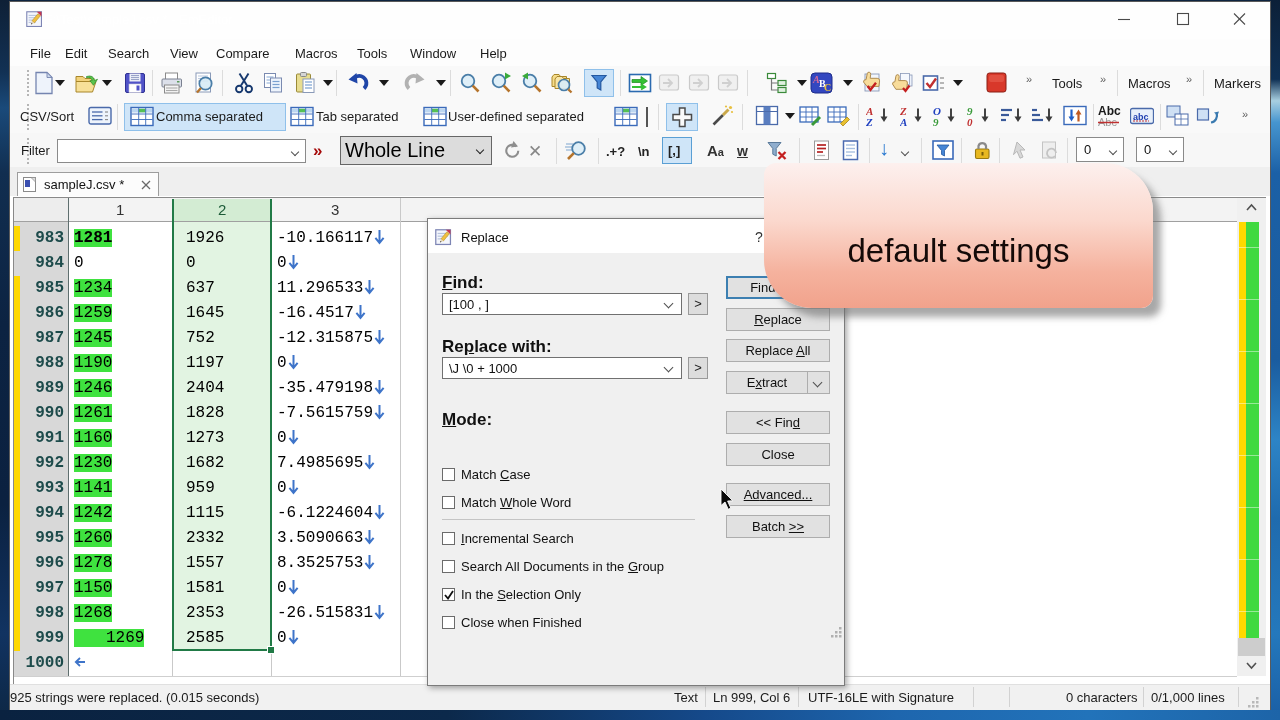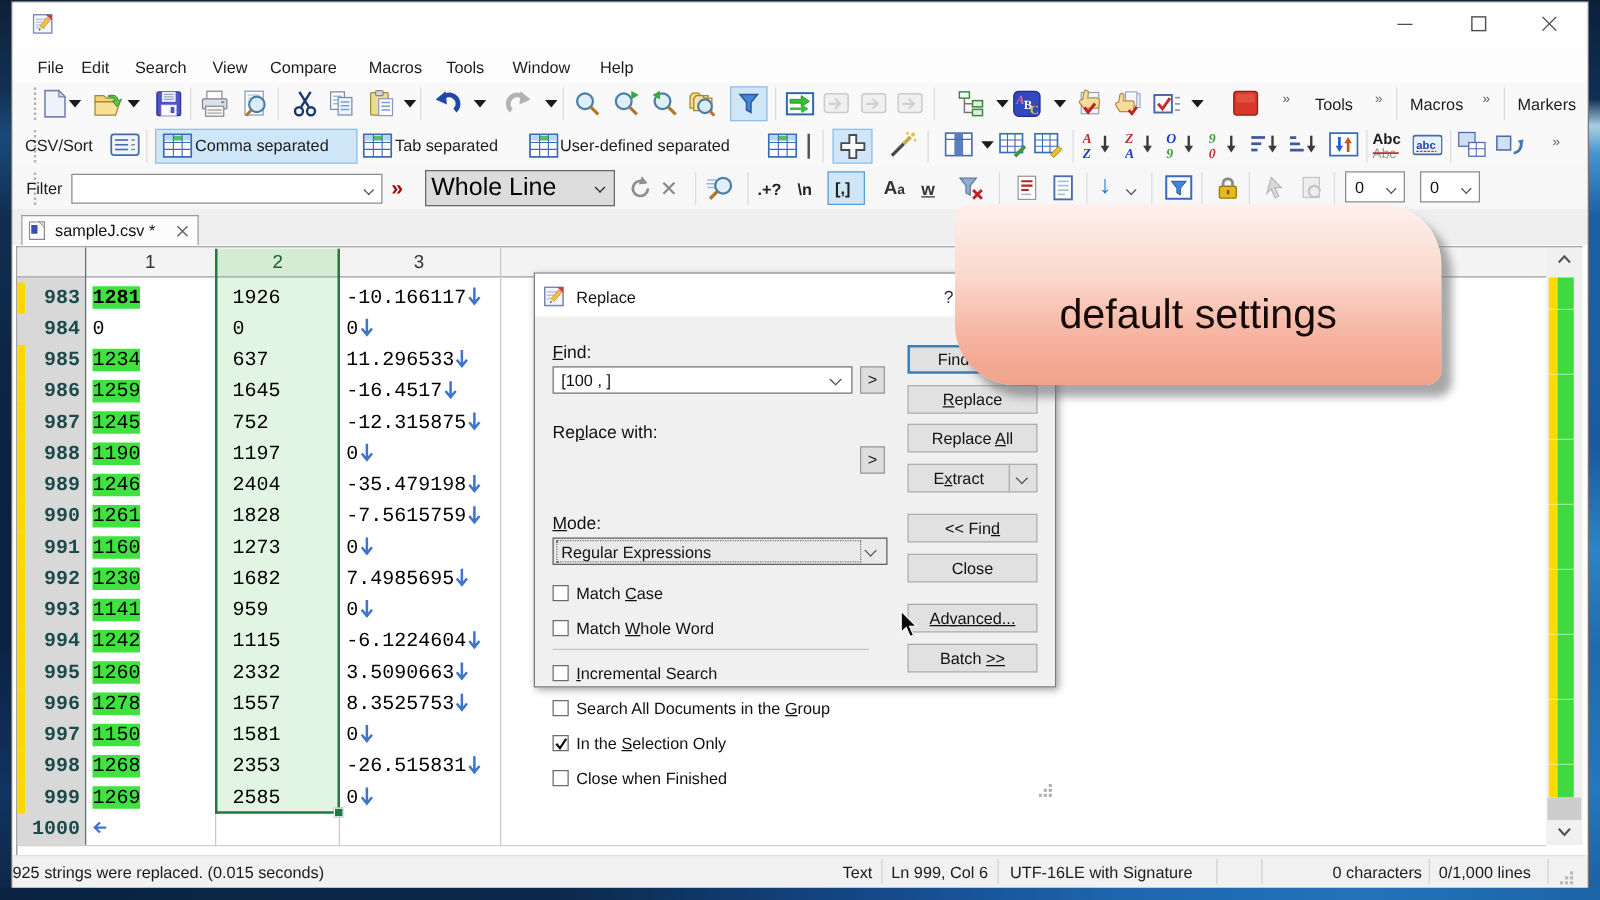--- a/index.html
+++ b/index.html
@@ -62,25 +62,25 @@
 
 #sbar{left:1237px;top:198px;width:29px;height:478px;background:#f0f0f0;}
 #sbY{left:1239px;top:222px;width:7px;height:416px;background:#ffd900;}
 #sbG{left:1246px;top:222px;width:13px;height:416px;background:#40d940;}
 #sbT{left:1238px;top:638px;width:27px;height:18px;background:#cdcdcd;}
 
 #sbar2{left:10px;top:684px;width:1260px;height:26px;background:#f1f1f1;border-top:1px solid #e0e0e0;}
 .st{position:absolute;top:690px;font-size:13px;color:#1b1b1b;}
 .ssep{position:absolute;top:687px;width:1px;height:20px;background:#d2d2d2;}
 
-#dlg{left:427px;top:218px;width:418px;height:332px;background:#f0f0f0;border:1px solid #7b7b7b;box-shadow:2px 2px 6px rgba(0,0,0,0.35);}
+#dlg{left:427px;top:218px;width:418px;height:468px;background:#f0f0f0;border:1px solid #7b7b7b;box-shadow:2px 2px 6px rgba(0,0,0,0.35);}
 #dlgtitle{position:absolute;left:0;top:0;width:100%;height:34px;background:#fff;}
 #dlgtxt{position:absolute;left:33px;top:11px;font-size:13px;color:#111;}
 #dlghelp{position:absolute;left:327px;top:10px;font-size:14px;color:#333;}
-.dlbl{position:absolute;font-size:14px;color:#111;}
+.dlbl{position:absolute;font-size:17px;color:#111;font-weight:bold;}
 .dcombo{position:absolute;height:22px;background:#fff;border:1px solid #707070;font-size:13px;color:#111;padding:3px 0 0 6px;}
 .dcar{position:absolute;width:7px;height:7px;border-right:1.8px solid #4f4f4f;border-bottom:1.8px solid #4f4f4f;transform:rotate(45deg);}
 .gtbtn{position:absolute;width:20px;height:22px;background:#ddd;border:1px solid #999;font-size:13px;color:#222;text-align:center;padding-top:2px;}
 .cb{position:absolute;width:13px;height:13px;background:#fff;border:1px solid #6b6b6b;}
 .cblbl{position:absolute;font-size:13px;color:#111;}
 .dbtn{position:absolute;width:104px;height:23px;background:#e1e1e1;border:1px solid #adadad;font-size:13px;color:#111;text-align:center;padding-top:3px;}
 u{text-decoration:underline;}
 
 #callout{left:764px;top:163px;width:389px;height:145px;border-radius:12px 48px 12px 48px;background:linear-gradient(180deg,#fdf0ee 0%,#fbd8cd 40%,#f5b29e 75%,#f1a28c 100%);box-shadow:8px 9px 7px rgba(110,110,110,0.6);z-index:60;}
 #callout div{position:absolute;width:100%;text-align:center;font-size:33px;color:#140a08;}
@@ -708,21 +708,21 @@
     </svg></div>
 <div class="ym" style="top:601px"></div>
 <div class="rn" style="top:604px">998</div>
 <div class="cv" style="left:74px;top:604px;background:#3fe23f;">1268</div>
 <div class="cv" style="left:186px;top:604px;">2353</div>
 <div class="cv" style="left:277px;top:604px;">-26.515831<svg width="11" height="16" viewBox="0 0 11 16" style="vertical-align:-3px;margin-left:1px">
       <path d="M5.5 1 V13 M1.4 8.8 L5.5 13.8 L9.6 8.8" fill="none" stroke="#3e74c9" stroke-width="2"></path>
     </svg></div>
 <div class="ym" style="top:626px"></div>
 <div class="rn" style="top:629px">999</div>
-<div class="cv" style="left:74px;top:629px;background:#3fe23f;">1269</div>
+<div class="cv" style="left:74px;top:629px;background:#3fe23f;padding-left:32px;">1269</div>
 <div class="cv" style="left:186px;top:629px;">2585</div>
 <div class="cv" style="left:277px;top:629px;">0<svg width="11" height="16" viewBox="0 0 11 16" style="vertical-align:-3px;margin-left:1px">
       <path d="M5.5 1 V13 M1.4 8.8 L5.5 13.8 L9.6 8.8" fill="none" stroke="#3e74c9" stroke-width="2"></path>
     </svg></div>
 <div class="rn" style="top:654px">1000</div>
 <div class="cv" style="left:74px;top:654px;"><svg width="12" height="15" viewBox="0 0 12 15" style="vertical-align:-2px">
       <path d="M11 8 H2.5 M6 4 L1.8 8 L6 12" fill="none" stroke="#3e74c9" stroke-width="1.8"></path>
     </svg></div>
 <div id="c2bL" class="abs"></div>
 <div id="c2bR" class="abs"></div>
@@ -783,23 +783,23 @@
         <path d="M9.6 14.5 L13.8 14.5 L11.7 19 Z" fill="#e8d8b8"></path>
         <path d="M10.9 16.8 L12.5 16.8 L11.7 19 Z" fill="#222"></path>
       </g>
     </svg>
 <div id="dlgtxt">Replace</div>
 <div id="dlghelp">?</div>
 <div class="dlbl" style="left:14px;top:54px;"><u>F</u>ind:</div>
 <div class="dcombo" style="left:14px;top:74px;width:240px;">[100 , ]<span class="dcar" style="left:222px;top:6px;"></span></div>
 <div class="gtbtn" style="left:260px;top:74px;">&gt;</div>
 <div class="dlbl" style="left:14px;top:118px;">Re<u>p</u>lace with:</div>
+<div class="dcombo" style="left:14px;top:138px;width:240px;">\J \0 + 1000<span class="dcar" style="left:222px;top:6px;"></span></div>
 <div class="gtbtn" style="left:260px;top:138px;">&gt;</div>
 <div class="dlbl" style="left:14px;top:191px;"><u>M</u>ode:</div>
-<div class="dcombo" style="left:14px;top:211px;width:268px;background:#e9e9e9;border-color:#5f5f5f;"><span style="position:absolute;left:2px;top:1px;width:244px;height:18px;border:1px dotted #777;"></span>Regular Expressions<span class="dcar" style="left:250px;top:6px;"></span></div>
 <div class="cb" style="left:14px;top:249px;"></div>
 <div class="cblbl" style="left:33px;top:248px;">Match <u>C</u>ase</div>
 <div class="cb" style="left:14px;top:277px;"></div>
 <div class="cblbl" style="left:33px;top:276px;">Match <u>W</u>hole Word</div>
 <div class="cb" style="left:14px;top:313px;"></div>
 <div class="cblbl" style="left:33px;top:312px;"><u>I</u>ncremental Search</div>
 <div class="cb" style="left:14px;top:341px;"></div>
 <div class="cblbl" style="left:33px;top:340px;">Search All Documents in the <u>G</u>roup</div>
 <div class="cb" style="left:14px;top:369px;">
       <svg style="position:absolute;left:0px;top:0px" width="12" height="12" viewBox="0 0 12 12">

